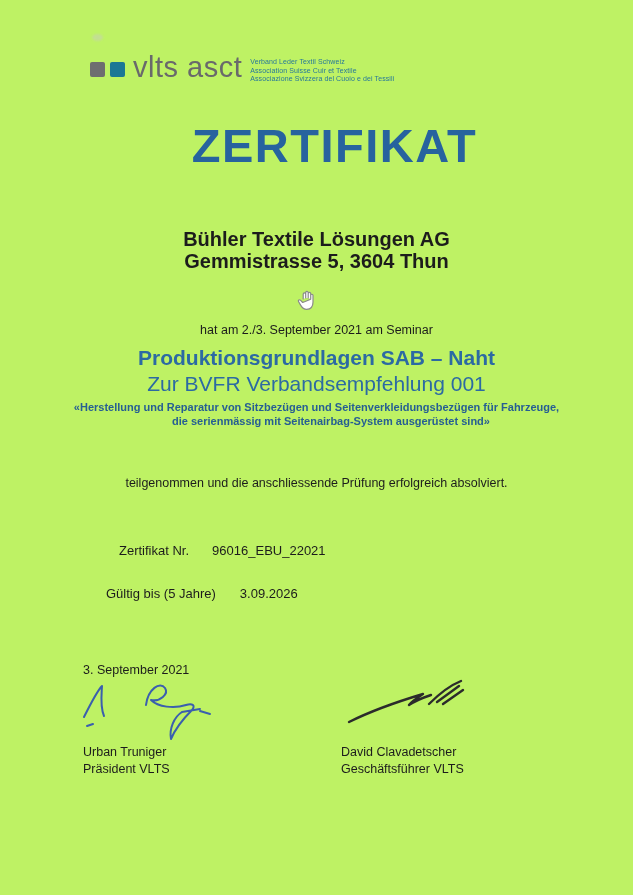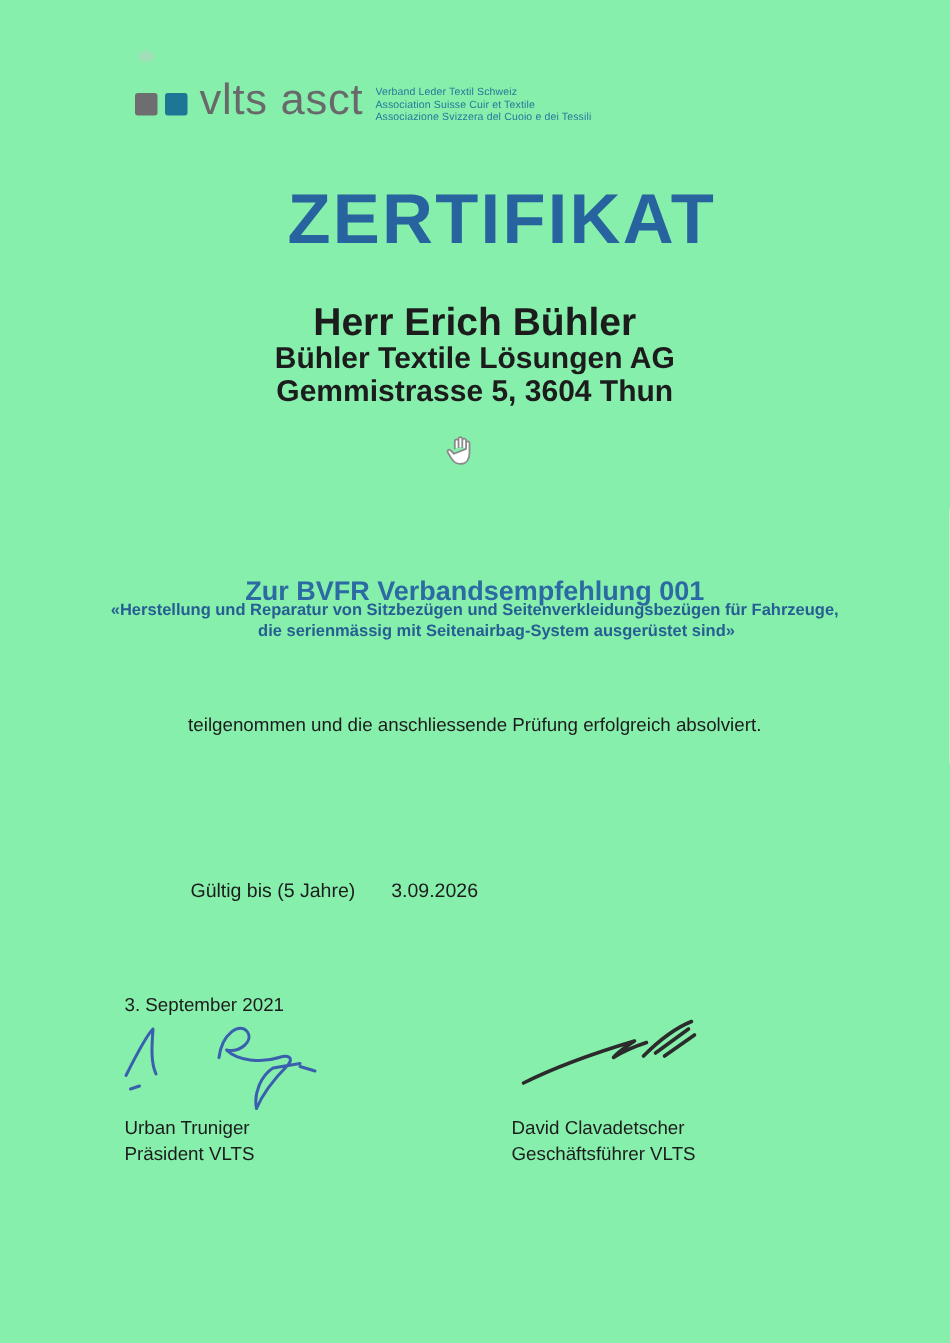--- a/index.html
+++ b/index.html
@@ -1,18 +1,18 @@
 <!DOCTYPE html>
 <html><head>
 <meta charset="utf-8">
 <style>
   html,body { margin:0; padding:0; background:#e9e9e9; }
   .page {
     position:relative; width:633px; height:895px; margin:0 auto;
-    background:#86efac; overflow:hidden;
+    background:#bef264; overflow:hidden;
     font-family:"Liberation Sans", sans-serif; color:#1c1c1c;
   }
   .abs { position:absolute; }
   .center { left:0; right:0; text-align:center; }
 
   
   .logo-row { top:52px; left:90px; display:flex; align-items:flex-start; }
   .logo-squares { display:flex; gap:5px; margin-top:10px; }
   .sq { width:15px; height:15px; border-radius:2px; }
   .brand { font-size:29px; font-weight:500; letter-spacing:0.5px; color:#69696b; margin-left:8px; line-height:30px; }
@@ -26,28 +26,28 @@
   .recipient-name   { top:199px; font-size:26px; font-weight:700; }
   .recipient-company{ top:228px; font-size:20px; font-weight:700; }
   .recipient-address{ top:250px; font-size:20px; font-weight:700; }
 
   
   .hand { top:289px; left:296px; }
 
   
   .intro-line { top:323px; font-size:12.5px; }
   .sem-line1 { top:346px; font-size:21px; font-weight:700; }
-  .sem-line2 { top:372px; font-size:18px; font-weight:700;margin-top:12px; }
+  .sem-line2 { top:372px; font-size:21px; font-weight:400; }
   .sub-line1 { top:401px; font-size:11px; font-weight:700; }
   .sub-line2 { top:415px; font-size:11px; font-weight:700;margin-left:29px; }
   .completion-line { top:476px; font-size:12.5px;text-align:center; }
 
   
   .cert-nr   { top:543px; left:119px; font-size:13px; }
-  .cert-valid{ top:586px; left:127px; font-size:13px; }
+  .cert-valid{ top:586px; left:106px; font-size:13px; }
   .meta-label { display:inline-block; }
   .nr-value { margin-left:23px; }
   .valid-value { margin-left:24px; }
 
   
   .issue-date { top:663px; left:83px; font-size:12.5px; }
   .sig-left  { top:679px; left:76px; }
   .sig-right { top:678px; left:345px; }
   .sig-name-left { top:744px; left:83px; font-size:12.5px; line-height:17px; }
   .sig-name-right{ top:744px; left:341px; font-size:12.5px; line-height:17px; }
@@ -67,35 +67,39 @@
     <div class="brand">vlts asct</div>
     <div class="tagline">
       <div>Verband Leder Textil Schweiz</div>
       <div>Association Suisse Cuir et Textile</div>
       <div>Associazione Svizzera del Cuoio e dei Tessili</div>
     </div>
   </div>
 
   <div class="abs center cert-title" style="color:#27639e;padding-left:36px;">ZERTIFIKAT</div>
 
-  <div class="abs center recipient-name">Herr Erich Bühler</div>
   <div class="abs center recipient-company">Bühler Textile Lösungen AG</div>
   <div class="abs center recipient-address">Gemmistrasse 5, 3604 Thun</div>
 
   <div class="abs hand">
     <svg width="22" height="24" viewBox="0 0 22 24">
       <path d="M7.2 10 V5.2 a1.25 1.25 0 0 1 2.5 0 V9 M9.7 9 V3.7 a1.25 1.25 0 0 1 2.5 0 V9 M12.2 9 V4.6 a1.25 1.25 0 0 1 2.5 0 V10 M14.7 10.2 V6.4 a1.15 1.15 0 0 1 2.3 0 V13 c0 4.2 -2.2 7.3 -6.3 7.3 c-3.1 0 -4.6 -1.6 -6.1 -4.2 l-2.1 -3.6 c-0.65 -1.1 0.9 -2.3 1.9 -1.3 l2.3 2.3 Z" fill="#ffffff" stroke="#8a8a8a" stroke-width="1.2" stroke-linejoin="round" stroke-linecap="round"></path>
     </svg>
   </div>
 
+  <div class="abs center intro-line">hat am 2./3. September 2021 am Seminar</div>
+  <div class="abs center sem-line1" style="color:#2c6aa3;">Produktionsgrundlagen SAB – Naht</div>
   <div class="abs center sem-line2" style="color:#2c6aa3;">Zur BVFR Verbandsempfehlung 001</div>
   <div class="abs center sub-line1" style="color:#265e93;">«Herstellung und Reparatur von Sitzbezügen und Seitenverkleidungsbezügen für Fahrzeuge,</div>
   <div class="abs center sub-line2" style="color:#265e93;">die serienmässig mit Seitenairbag-System ausgerüstet sind»</div>
   <div class="abs center completion-line">teilgenommen und die anschliessende Prüfung erfolgreich absolviert.</div>
 
+  <div class="abs cert-nr">
+    <span class="meta-label">Zertifikat Nr.</span><span class="meta-label nr-value">96016_EBU_22021</span>
+  </div>
   <div class="abs cert-valid">
     <span class="meta-label">Gültig bis (5 Jahre)</span><span class="meta-label valid-value">3.09.2026</span>
   </div>
 
   <div class="abs issue-date">3. September 2021</div>
 
   <div class="abs sig-left">
     <svg width="180" height="66" viewBox="0 0 180 66">
       <g fill="none" stroke="#3a5fae" stroke-width="2" stroke-linecap="round" stroke-linejoin="round">
         <path d="M8 38 C14 26 21 12 26 7 M26 7 C25.5 16 24 28 28 37"></path>

